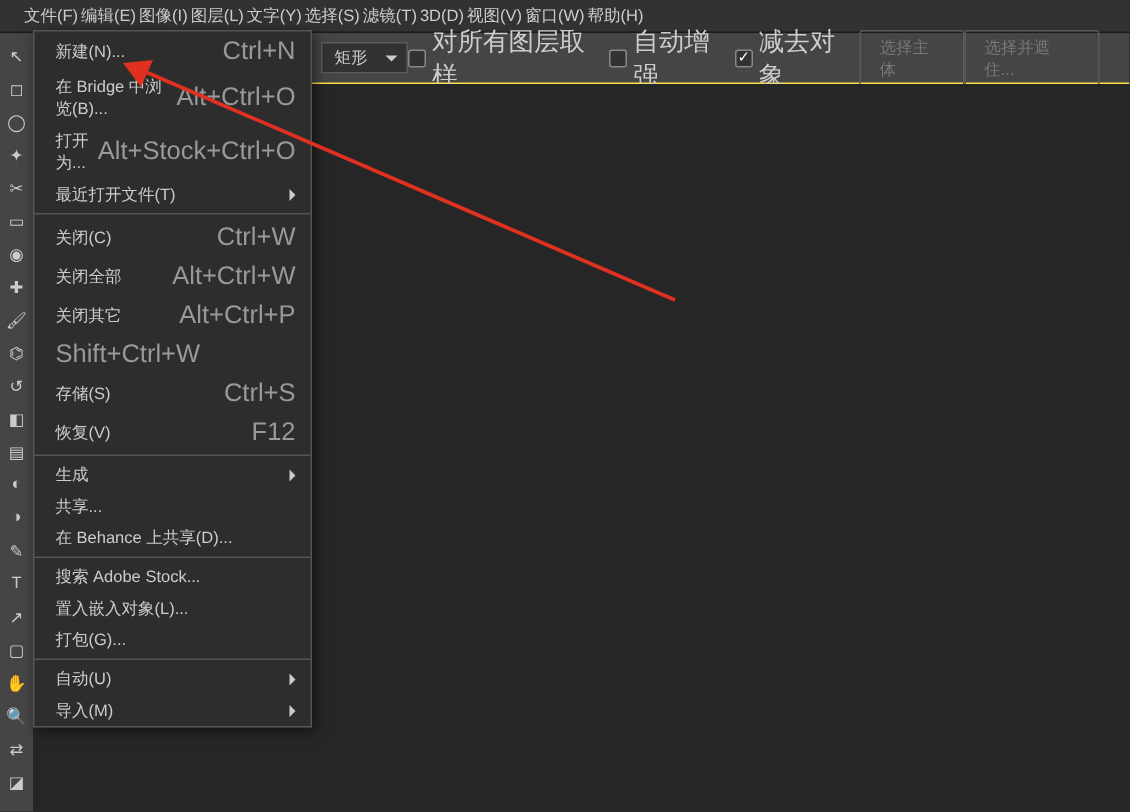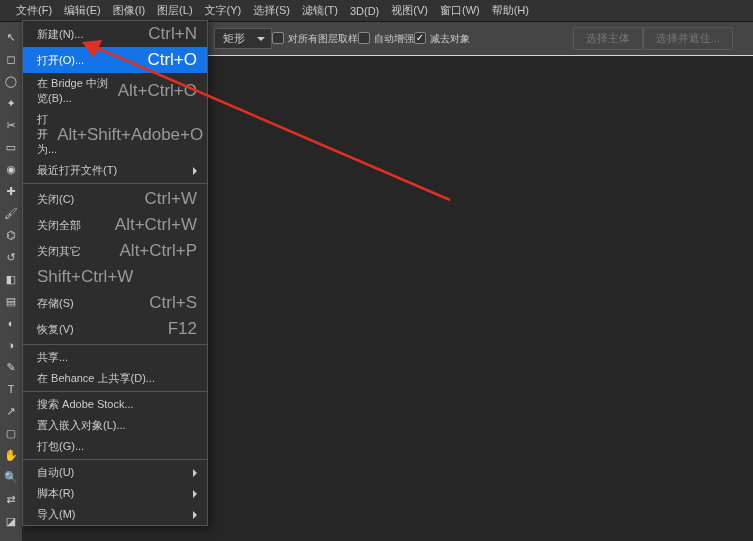--- a/index.html
+++ b/index.html
@@ -1,22 +1,22 @@
 <!DOCTYPE html>
 <html><head>
 <meta charset="utf-8">
 <style>
 * { margin: 0; padding: 0; box-sizing: border-box; font-family: "Microsoft YaHei", Arial, sans-serif; }
 body { background: #323232; width: 753px; height: 541px; overflow: hidden; position: relative; }
-.menubar { background: #323232; height: 22px; display: flex; align-items: center; padding-left: 16px; gap: 12px; border-bottom: 1px solid #1a1a1a; }
+.menubar { background: #323232; height: 22px; display: flex; align-items: center; padding-left: 16px; gap: 2px; border-bottom: 1px solid #1a1a1a; }
 .menubar span { color: #ccc; font-size: 11px; cursor: pointer; }
 .optionsbar { background: #454545; height: 34px; display: flex; align-items: center; padding-left: 214px; border-bottom: 1px solid #fde047; }
 .select-box { background: #323232; border: 1px solid #5a5a5a; color: #ccc; font-size: 11px; padding: 2px 18px 2px 8px; position: relative; min-width: 58px; }
 .select-box::after { content: ""; position: absolute; right: 6px; top: 50%; transform: translateY(-50%); border: 4px solid transparent; border-top-color: #ccc; margin-top: 2px; }
-.checkbox-item { display: flex; gap: 4px; color: #ccc; font-size: 10px; }
+.checkbox-item { display: flex; align-items: center; gap: 4px; color: #ccc; font-size: 17px; }
 .chk { width: 12px; height: 12px; border: 1px solid #888; border-radius: 2px; background: #323232; display: flex; align-items: center; justify-content: center; }
 .chk.checked::after { content: "✓"; color: #fff; font-size: 10px; line-height: 1; }
 .btn-disabled { border: 1px solid #5a5a5a; color: #777; font-size: 11px; padding: 3px 12px; border-radius: 2px; }
 .toolbar { position: absolute; left: 0; top: 22px; width: 22px; bottom: 0; background: #454545; display: flex; flex-direction: column; align-items: center; padding-top: 6px; gap: 4px; }
 .tool { width: 18px; height: 18px; color: #ccc; display: flex; align-items: center; justify-content: center; cursor: pointer; }
 .dropdown { position: absolute; left: 22px; top: 20px; width: 186px; background: #2d2d2d; border: 1px solid #555; box-shadow: 2px 2px 8px rgba(0,0,0,.5); z-index: 10; }
 .menu-item { display: flex; justify-content: space-between; align-items: center; padding: 3px 10px 3px 14px; color: #ccc; font-size: 11px; cursor: pointer; position: relative; }
 .menu-item.highlighted { background: #1473e6; color: #fff; }
 .menu-item .shortcut { color: #999; font-size: 17px; text-align: right; }
 .menu-item.highlighted .shortcut { color: #fff; }
@@ -87,31 +87,27 @@
     <div class="tool" style="font-size: 11px;">◪</div>
   </div>
 
 <div class="canvas"></div>
 
 <div class="dropdown" id="dropdown">
     <div class="menu-item">
       <span>新建(N)...</span>
       <span class="shortcut">Ctrl+N</span>
     </div>
-    <div class="menu-item highlighted">
-      <span>打开(O)...</span>
-      <span class="shortcut">Ctrl+O</span>
-    </div>
     <div class="menu-item">
       <span>在 Bridge 中浏览(B)...</span>
       <span class="shortcut">Alt+Ctrl+O</span>
     </div>
     <div class="menu-item">
       <span>打开为...</span>
-      <span class="shortcut">Alt+Shift+Adobe+O</span>
+      <span class="shortcut">Alt+Stock+Ctrl+O</span>
     </div>
     <div class="menu-item has-sub">
       <span>最近打开文件(T)</span>
     </div>
     <div class="menu-sep"></div>
     <div class="menu-item">
       <span>关闭(C)</span>
       <span class="shortcut">Ctrl+W</span>
     </div>
     <div class="menu-item">
@@ -127,20 +123,23 @@
     </div>
     <div class="menu-item">
       <span>存储(S)</span>
       <span class="shortcut">Ctrl+S</span>
     </div>
     <div class="menu-item">
       <span>恢复(V)</span>
       <span class="shortcut">F12</span>
     </div>
     <div class="menu-sep"></div>
+    <div class="menu-item has-sub">
+      <span>生成</span>
+    </div>
     <div class="menu-item">
       <span>共享...</span>
     </div>
     <div class="menu-item">
       <span>在 Behance 上共享(D)...</span>
     </div>
     <div class="menu-sep"></div>
     <div class="menu-item">
       <span>搜索 Adobe Stock...</span>
     </div>
@@ -148,23 +147,20 @@
       <span>置入嵌入对象(L)...</span>
     </div>
     <div class="menu-item">
       <span>打包(G)...</span>
     </div>
     <div class="menu-sep"></div>
     <div class="menu-item has-sub">
       <span>自动(U)</span>
     </div>
     <div class="menu-item has-sub">
-      <span>脚本(R)</span>
-    </div>
-    <div class="menu-item has-sub">
       <span>导入(M)</span>
     </div>
   </div>
 
 <svg class="arrow-svg" width="380" height="200">
   <line x1="370" y1="160" x2="8" y2="4" stroke="#e03020" stroke-width="2.5"></line>
   <polygon points="2,2 22,0 14,18" fill="#e03020"></polygon>
 </svg>
 
 </body></html>

